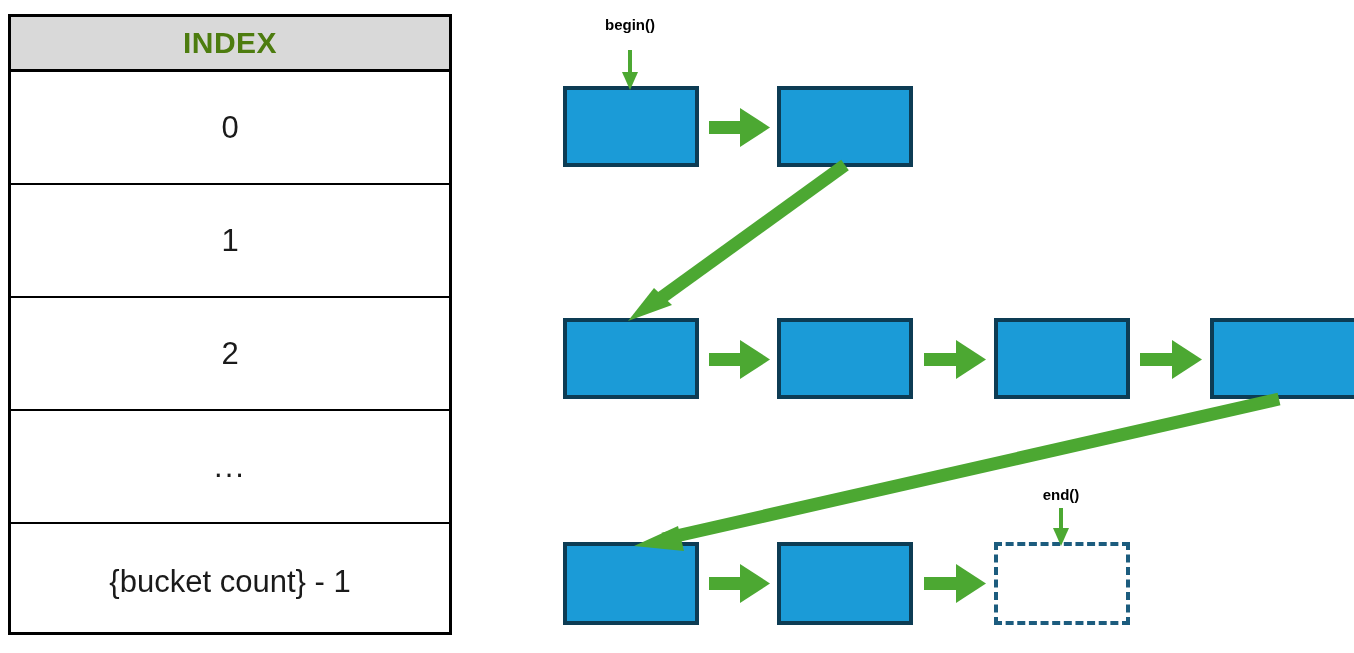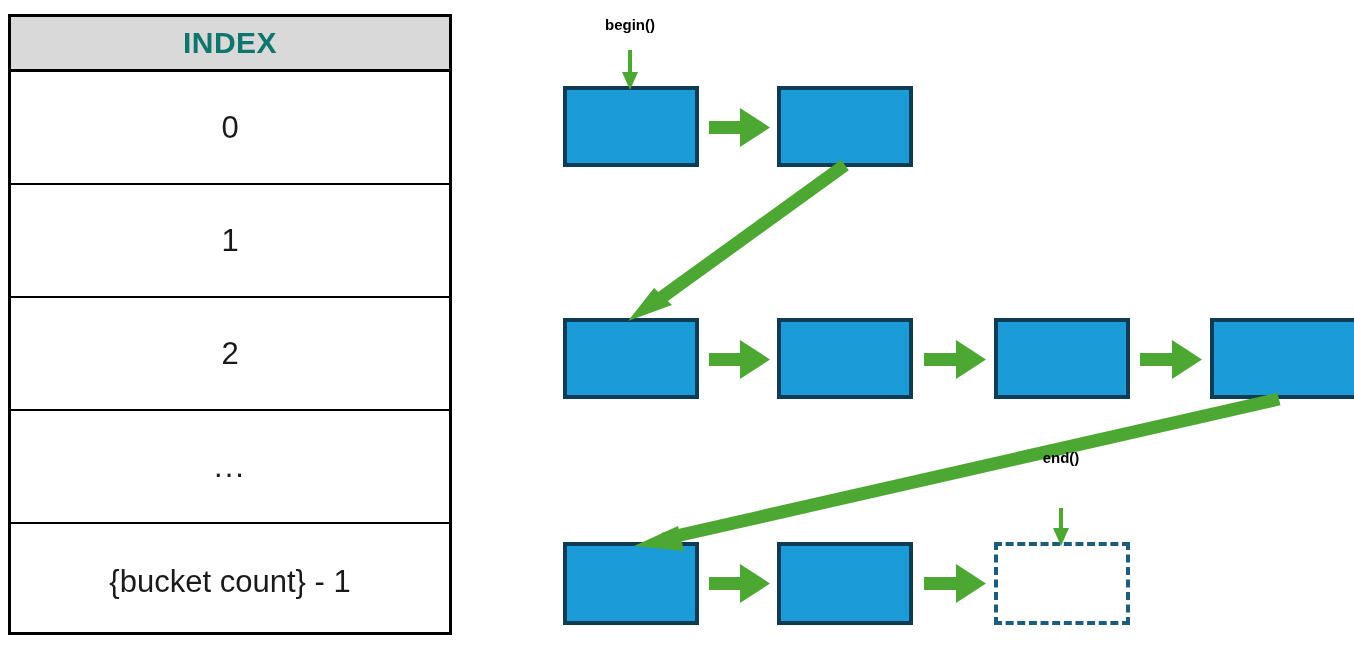--- a/index.html
+++ b/index.html
@@ -34,21 +34,21 @@
   .tbl-header {
     height: 55px;
     background: #d9d9d9;
     border-bottom: 3px solid #000000;
     display: flex;
     align-items: center;
     justify-content: center;
     font-weight: bold;
     font-size: 30px;
     letter-spacing: 0.5px;
-    color: #0f766e;
+    color: #4d7c0f;
     box-sizing: border-box;
   }
   .tbl-row {
     height: 113px;
     border-bottom: 2px solid #000000;
     display: flex;
     align-items: center;
     justify-content: center;
     font-size: 31px;
     color: #1a1a1a;
@@ -168,15 +168,15 @@
       <polygon points="628,321 672,305 654,288" fill="#4ca832"></polygon>
     </g>
 
     <g>
       <line x1="1279" y1="399" x2="663" y2="539" stroke="#4ca832" stroke-width="13"></line>
       <polygon points="634,546 678,526 684,551" fill="#4ca832"></polygon>
     </g>
   </svg>
 
   <div class="call-label" style="left:630px; top:16px;">begin()</div>
-  <div class="call-label" style="left:1061px; top:449px;">end()</div>
+  <div class="call-label" style="left:1061px; top:486px;">end()</div>
 
 </div>
 
 </body></html>

